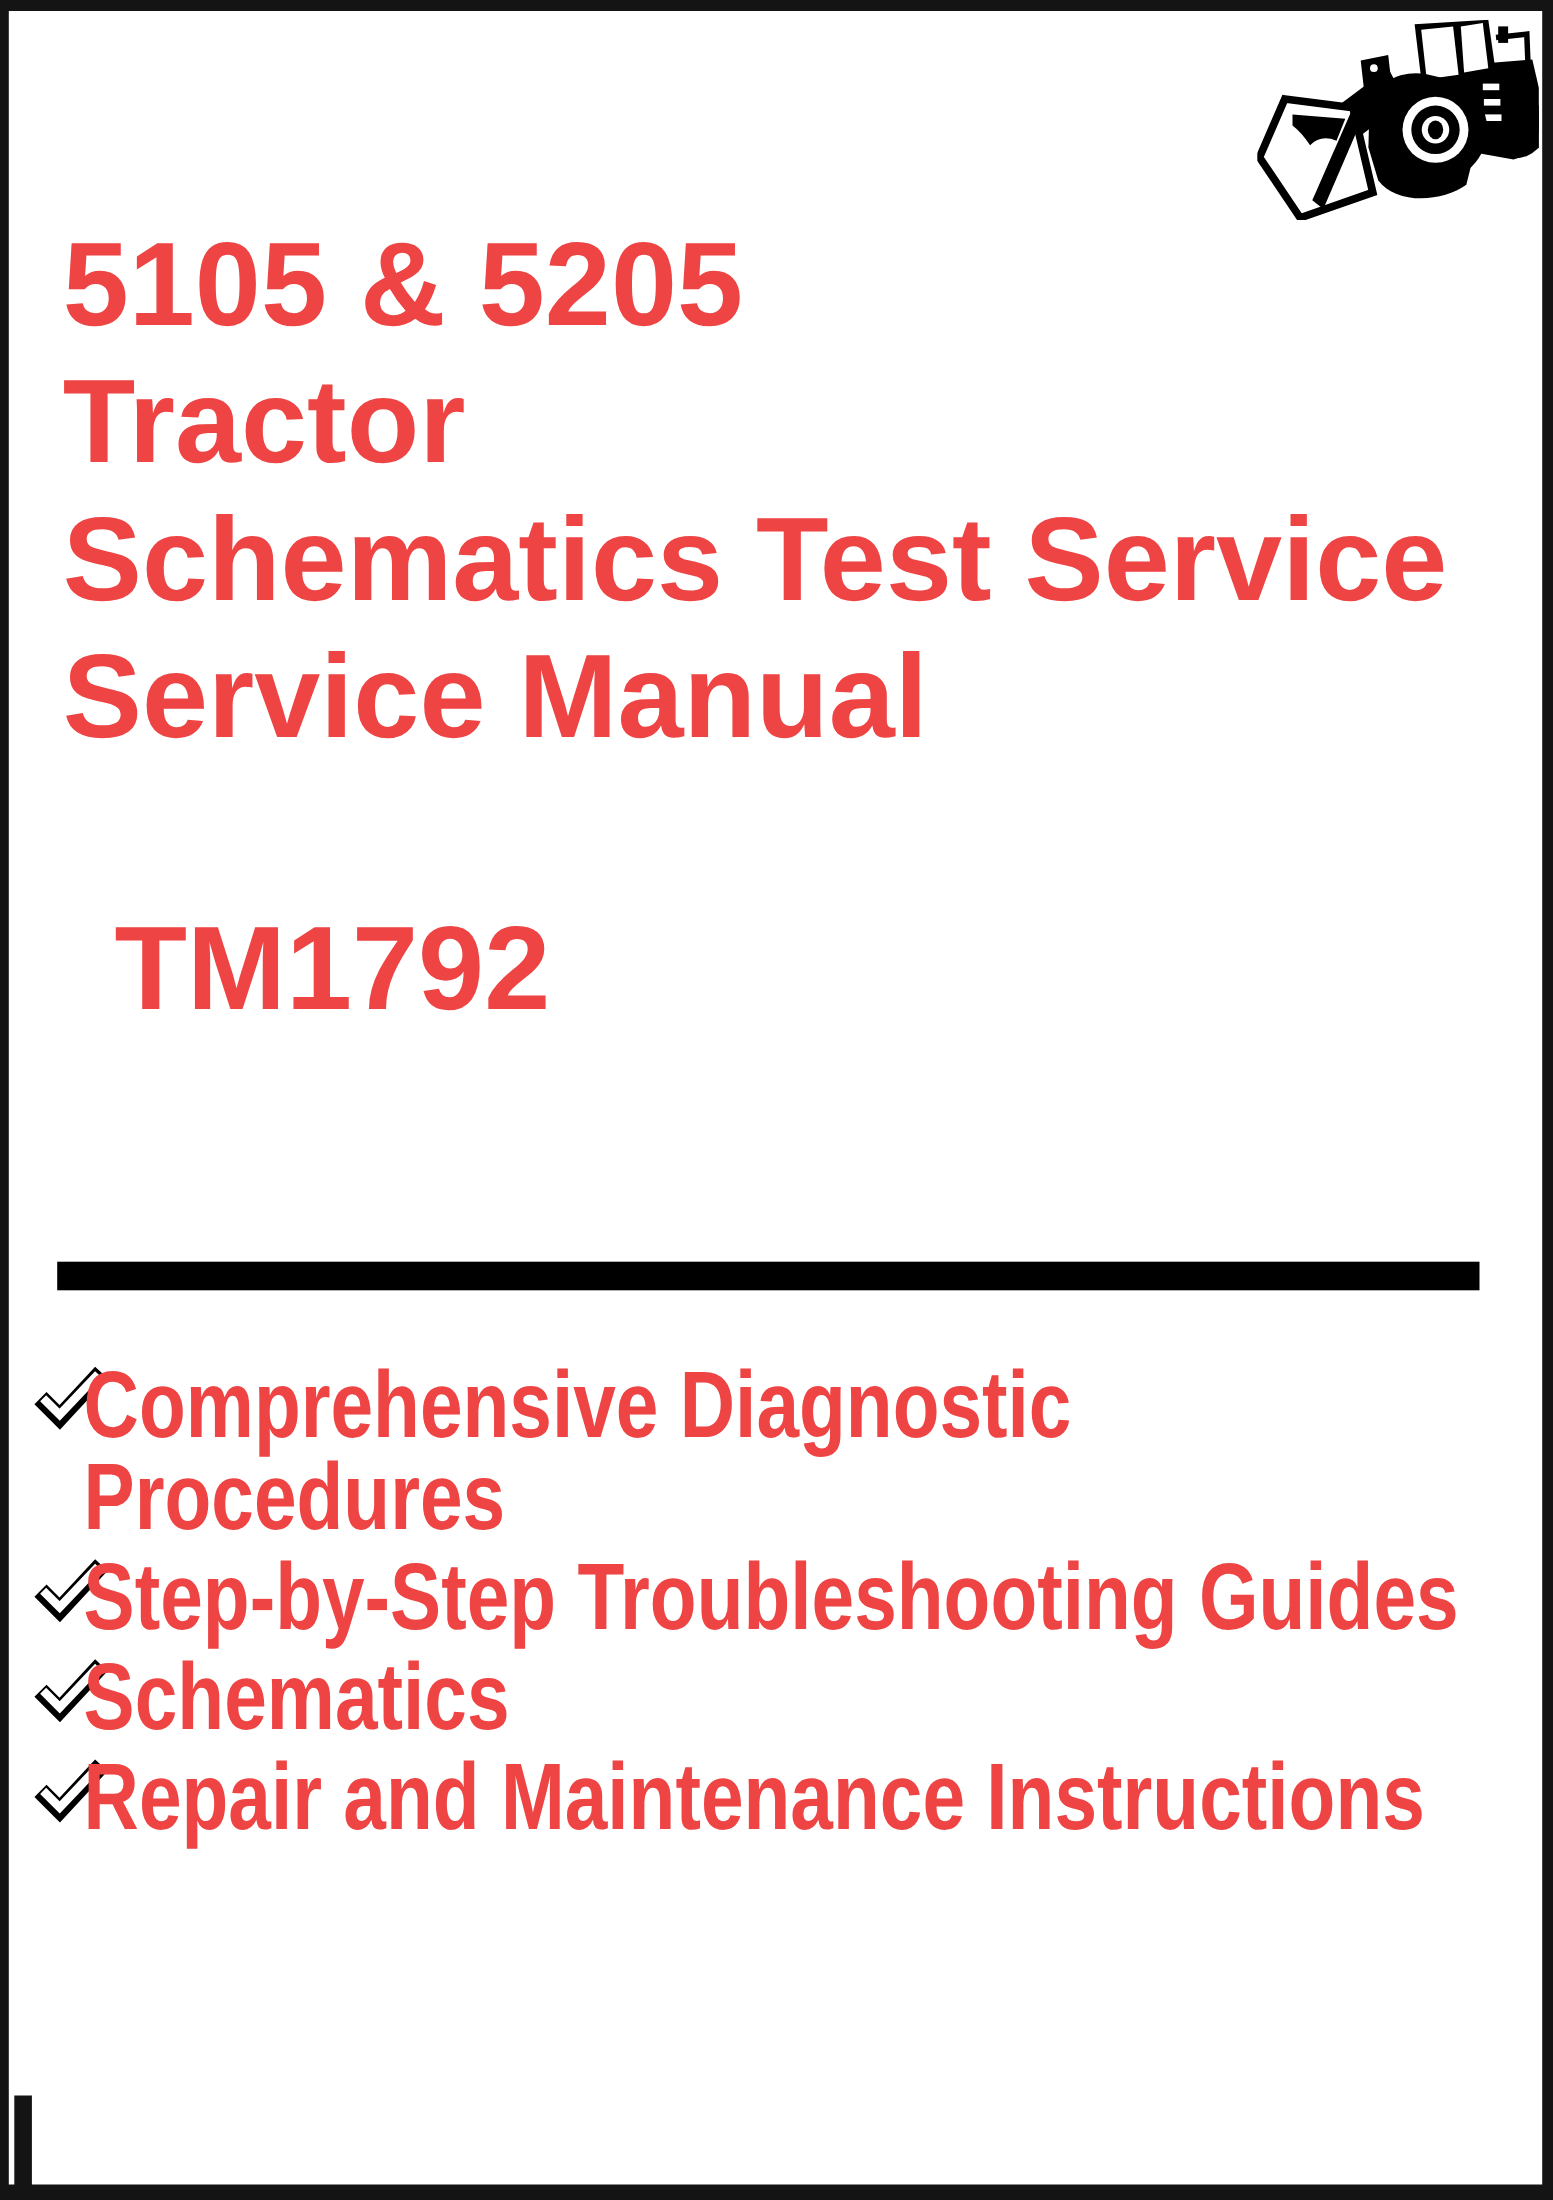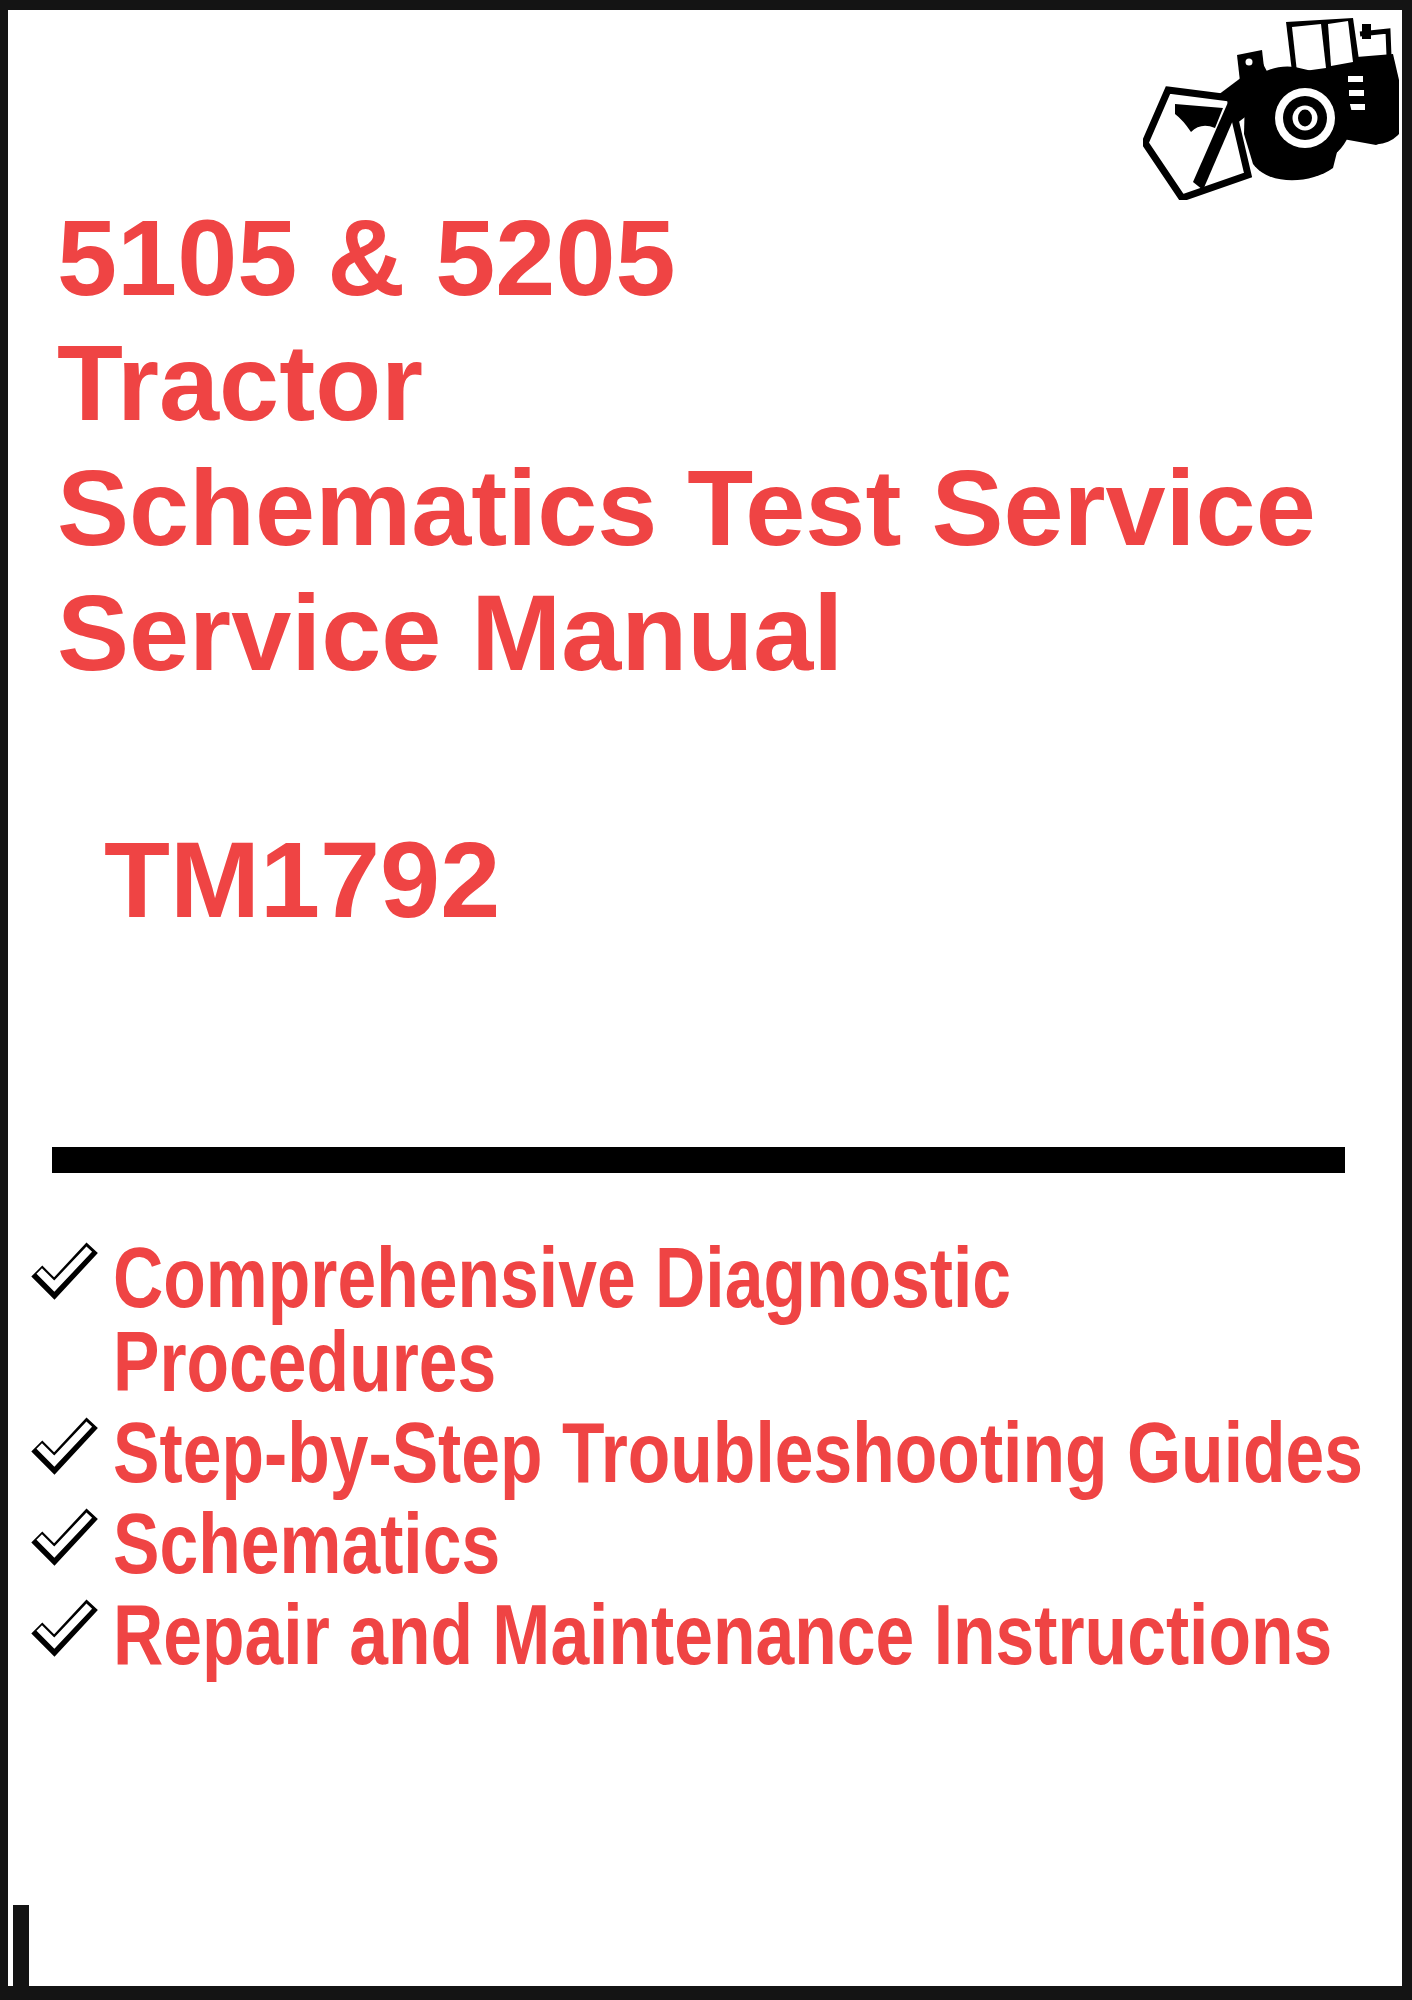--- a/index.html
+++ b/index.html
@@ -25,21 +25,21 @@
   }
   .model-number {
     position:absolute; left:57px; top:817px;
     font-size:108px; line-height:125px; white-space:nowrap;margin-left:47px;
   }
 
   .divider { position:absolute; left:52px; top:1147px; width:1293px; height:26px; background:#000; }
 
   
   .feature-list { position:absolute; left:0; top:1235px; width:1412px; }
-  .feature-item { position:relative; padding-left:113px; margin-bottom:7px; }
+  .feature-item { position:relative; padding-left:76px; margin-bottom:7px; }
   .feature-line { font-size:86px; line-height:84px; height:84px; white-space:nowrap; }
   .feature-line > span { display:inline-block; transform:scaleX(0.81); transform-origin:0 50%; }
   .check { position:absolute; left:30px; top:7px; width:68px; height:62px; }
 
   .loader-art { position:absolute; left:1143px; top:18px; width:256px; height:182px; }
 </style>
 </head>
 <body>
 
 <div id="stage">

